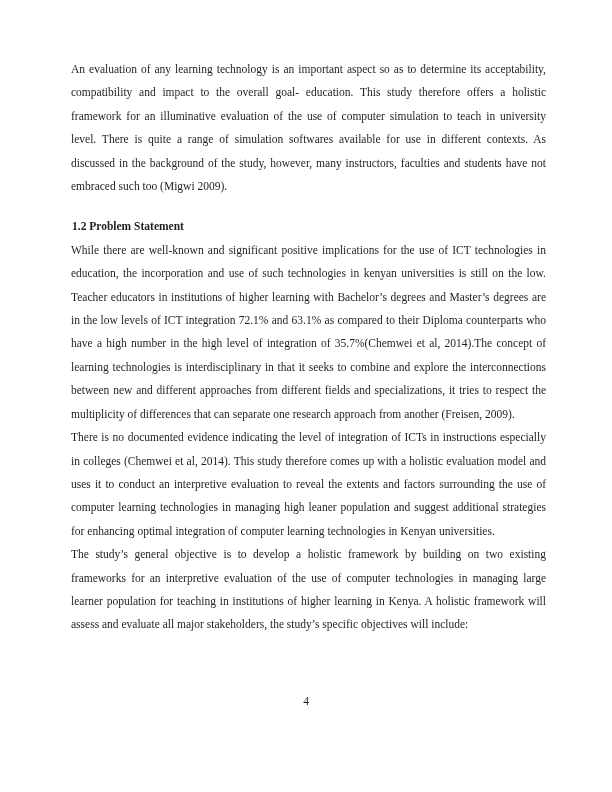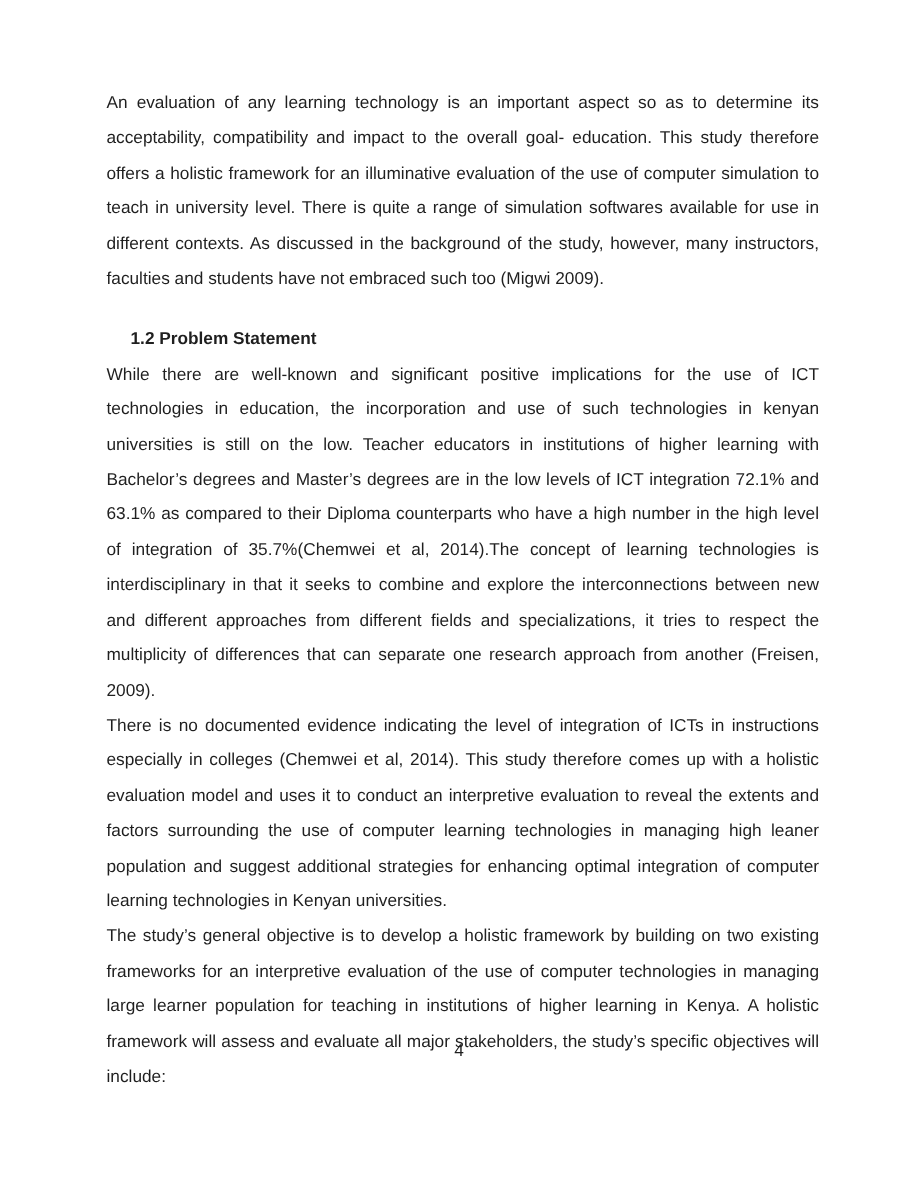--- a/index.html
+++ b/index.html
@@ -6,41 +6,41 @@
     margin: 0;
     padding: 0;
     background: #ffffff;
   }
   .page {
     position: relative;
     width: 568px;
     height: 792px;
     background: #ffffff;
     overflow: hidden;
-    font-family: Liberation Sans, sans-serif;
+    font-family: Liberation Serif, serif;
     color: #1f1f1f;
   }
   .content {
     position: absolute;
     left: 71px;
     top: 58px;
     width: 475px;
     font-size: 11.5px;
     line-height: 23.4px;
     text-align: justify;
   }
   .content p {
     margin: 0;
     text-align: justify;
   }
   .content h2 {
     font-size: 11.5px;
     line-height: 23.4px;
     font-weight: bold;
-    margin: 17px 0 0 16px;
+    margin: 17px 0 0 1px;
     text-align: left;
   }
   .content h2.big-gap {
     margin-top: 39px;
   }
   .page-number {
     position: absolute;
     top: 694px;
     left: 0;
     width: 612px;

